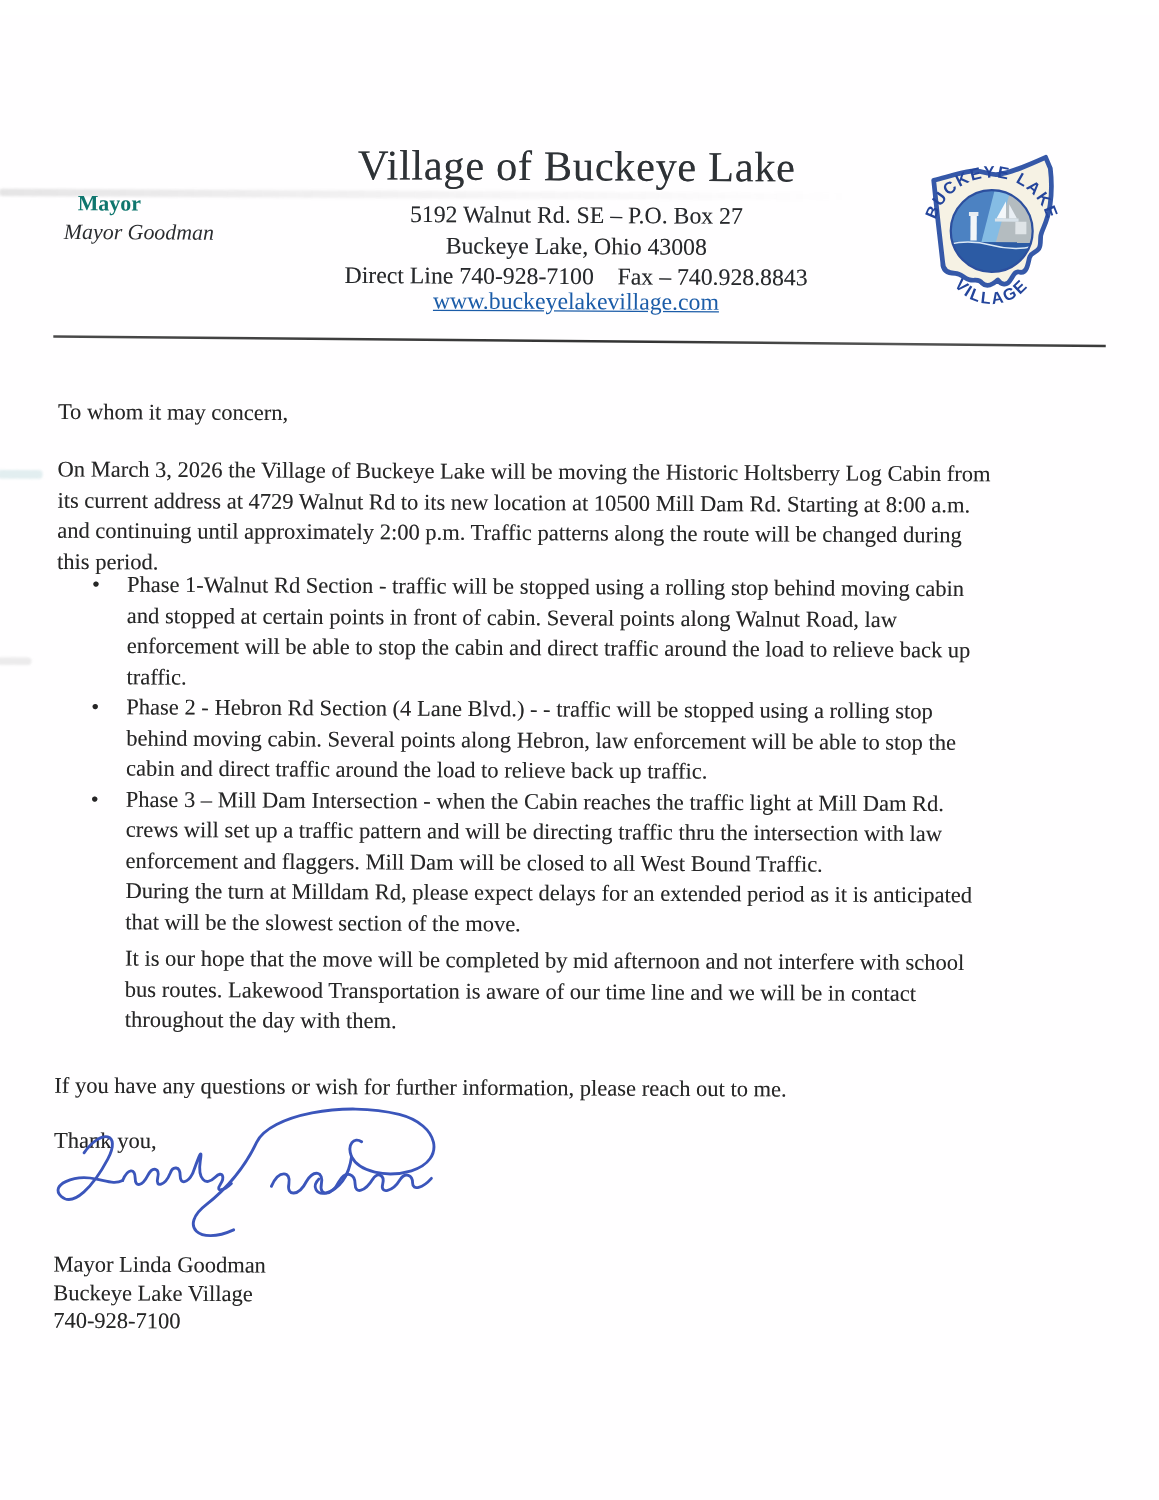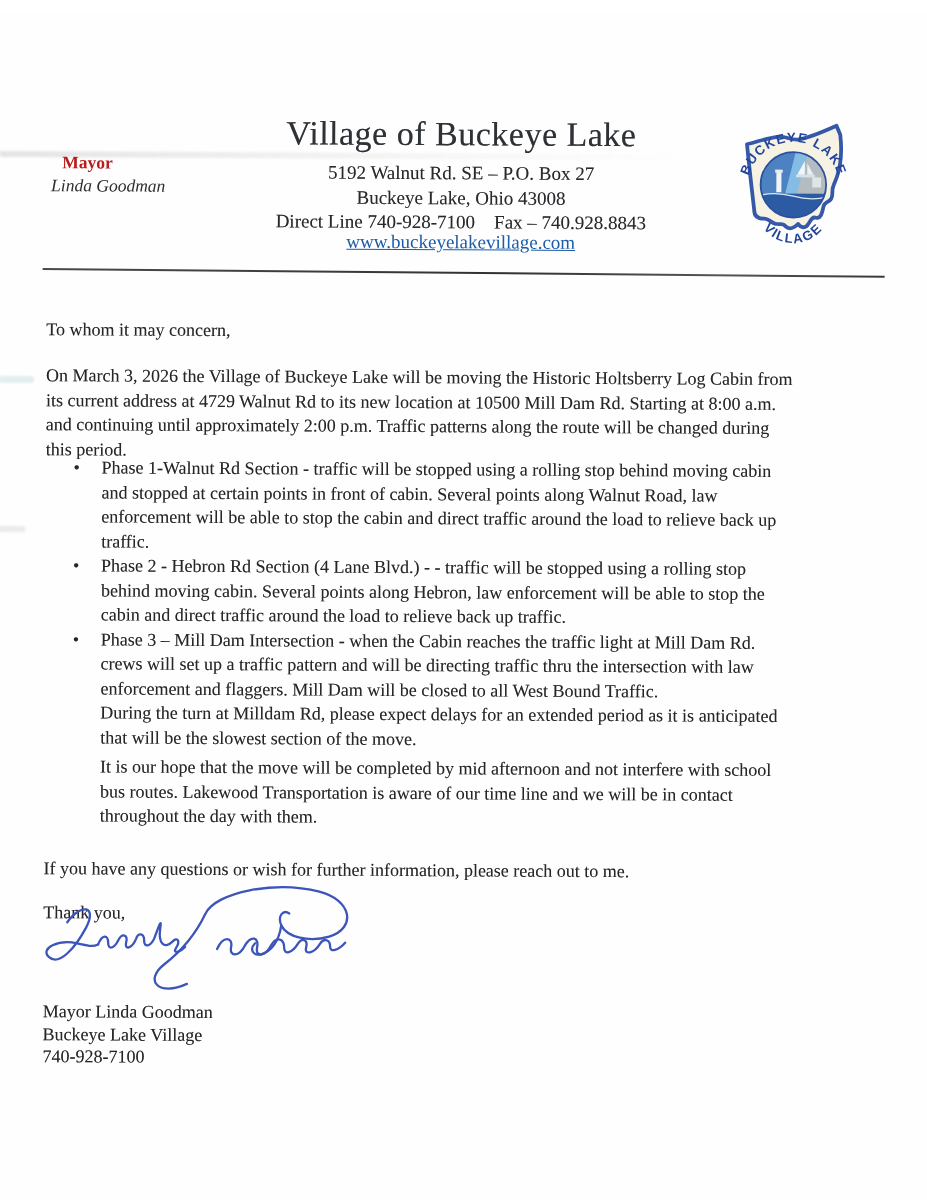--- a/index.html
+++ b/index.html
@@ -8,21 +8,21 @@
     overflow:hidden;font-family:"Liberation Serif","DejaVu Serif",serif;
     color:#262626;
     margin-top:12px;
   }
   .tilt{
     position:absolute;left:0;top:0;width:927px;height:1200px;
     transform:rotate(0.3deg);transform-origin:20px 0;
   }
   
   .mayor-label{
-    position:absolute;left:63px;top:140px;font-size:17.5px;font-weight:bold;color:#b91c1c;
+    position:absolute;left:63px;top:140px;font-size:17.5px;font-weight:bold;color:#0f766e;
   }
   .mayor-name{
     position:absolute;left:52px;top:163px;font-size:17.5px;font-style:italic;color:#2b2d30;
   }
   .doc-title{
     position:absolute;left:0;top:101px;width:924px;text-align:center;
     font-size:34px;color:#2e3236;letter-spacing:0.5px;
     text-shadow:0 0 0.5px rgba(40,44,48,0.55);
   }
   .head-info{
@@ -72,21 +72,21 @@
 
 <div class="page">
   <div class="tilt">
 
     <div class="streak1"></div>
     <div class="streak2"></div>
     <div class="streak3"></div>
 
     <div class="doc-title">Village of Buckeye Lake</div>
     <div class="mayor-label">Mayor</div>
-    <div class="mayor-name">Linda Goodman</div>
+    <div class="mayor-name">Mayor Goodman</div>
     <div class="head-info bodytext" style="font-size:19px;">5192 Walnut Rd. SE – P.O. Box 27
 Buckeye Lake, Ohio 43008
 Direct Line 740-928-7100   Fax – 740.928.8843</div>
     <div class="site-link"><a>www.buckeyelakevillage.com</a></div>
     <div class="rule"></div>
 
     <svg class="logo" viewBox="0 0 100 100">
       <defs>
         <clipPath id="cclip">
             <circle cx="51" cy="53" r="26"></circle>

